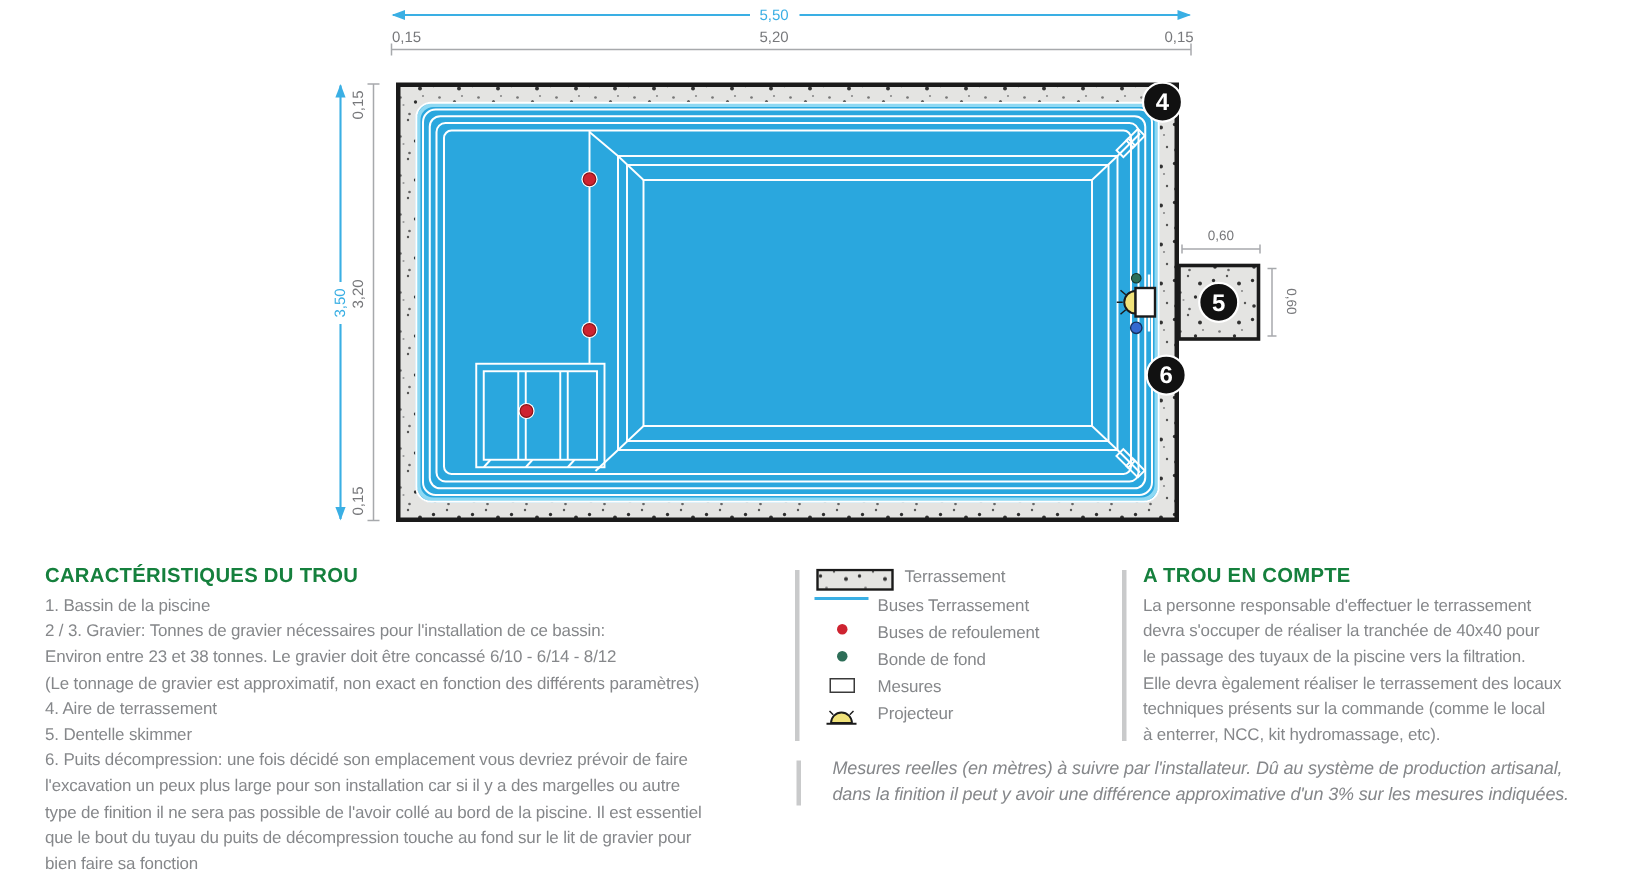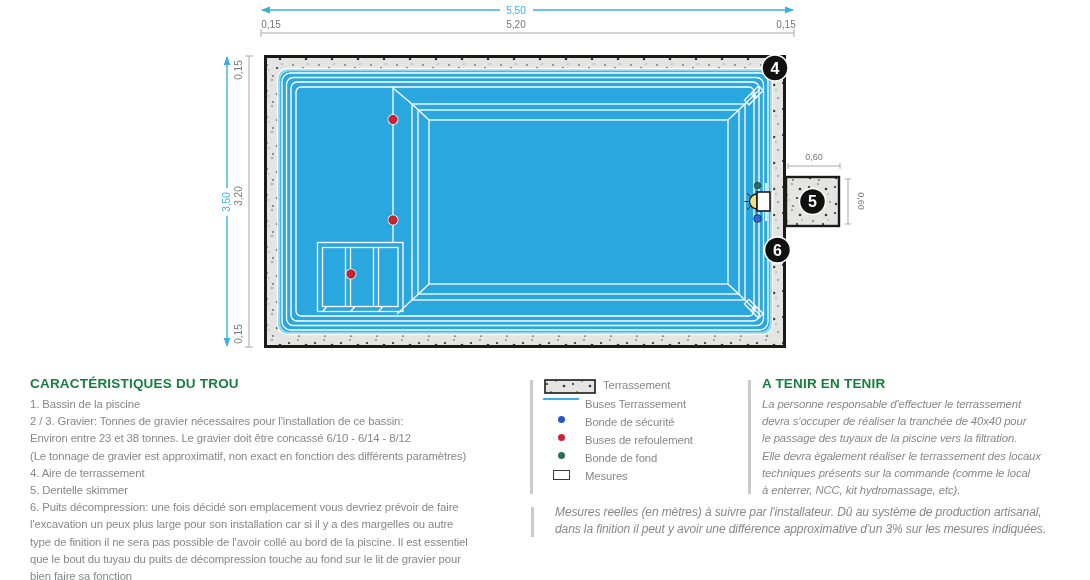--- a/index.html
+++ b/index.html
@@ -22,21 +22,21 @@
   .legend-icon.wide { width:54px; }
   .legend-label { font-size:11.3px; color:#85878A; margin-left:6px; letter-spacing:-.1px; white-space:nowrap; }
   .dot { width:7px; height:7px; border-radius:50%; }
   .dot.blue { background:#2456C9; }
   .dot.red { background:#CE2330; }
   .dot.green { background:#2D6E58; }
   .skimmer-swatch { width:17px; height:10px; background:#fff; border:1.6px solid #3a3a3a; }
   .taille-line { width:36px; height:2px; background:#3AAFE4; }
 
   .tenir { position:absolute; left:762px; top:376px; width:300px; }
-  .tenir .body-text { margin-top:5px;font-style:italic; }
+  .tenir .body-text { margin-top:5px; }
 
   .note-text { position:absolute; left:555px; top:504px; width:505px; font-size:12px; line-height:17px; color:#85878A; white-space:pre-line; letter-spacing:-.1px;font-style:italic; }
 </style>
 </head>
 <body>
 
 <div class="page">
 
   <svg class="diagram-svg" width="1090" height="372" viewBox="0 0 1090 372">
     <defs>
@@ -221,47 +221,52 @@
       <span class="legend-label">Terrassement</span>
     </div>
     <div class="legend-row">
       <span class="legend-icon wide" style="justify-content:flex-start;">
           <span class="taille-line"></span>
         </span>
       <span class="legend-label" style="margin-left:-12px;">Buses Terrassement</span>
     </div>
     <div class="legend-row">
       <span class="legend-icon">
-          <span class="dot blue"></span>
-        </span>
-      <span class="legend-label">Bonde de sécurité</span>
-    </div>
-    <div class="legend-row">
-      <span class="legend-icon">
           <span class="dot red"></span>
         </span>
       <span class="legend-label">Buses de refoulement</span>
     </div>
     <div class="legend-row">
       <span class="legend-icon">
           <span class="dot green"></span>
         </span>
       <span class="legend-label">Bonde de fond</span>
     </div>
     <div class="legend-row">
       <span class="legend-icon">
           <span class="skimmer-swatch"></span>
         </span>
       <span class="legend-label">Mesures</span>
+    </div>
+    <div class="legend-row">
+      <span class="legend-icon">
+        <svg width="24" height="16" viewBox="0 0 24 16">
+          <path d="M 5 12 a 7 7 0 0 1 14 0 z" fill="#F0E27A" stroke="#1a1a1a" stroke-width="1.2"></path>
+          <line x1="2" y1="12.5" x2="22" y2="12.5" stroke="#1a1a1a" stroke-width="1.4"></line>
+          <line x1="4" y1="4" x2="6.5" y2="6.5" stroke="#1a1a1a" stroke-width="1"></line>
+          <line x1="20" y1="4" x2="17.5" y2="6.5" stroke="#1a1a1a" stroke-width="1"></line>
+        </svg>
+      </span>
+      <span class="legend-label">Projecteur</span>
     </div>
   </div>
 
   <div class="vbar" style="left:748px; top:380px; height:114px;"></div>
   <div class="tenir">
-    <div class="col-heading">A TENIR EN TENIR</div>
+    <div class="col-heading">A TROU EN COMPTE</div>
     <div class="body-text">La personne responsable d'effectuer le terrassement
 devra s'occuper de réaliser la tranchée de 40x40 pour
 le passage des tuyaux de la piscine vers la filtration.
 Elle devra ègalement réaliser le terrassement des locaux
 techniques présents sur la commande (comme le local
 à enterrer, NCC, kit hydromassage, etc).</div>
   </div>
 
   <div class="vbar" style="left:531px; top:507px; height:30px;"></div>
   <div class="note-text">Mesures reelles (en mètres) à suivre par l'installateur. Dû au système de production artisanal,

